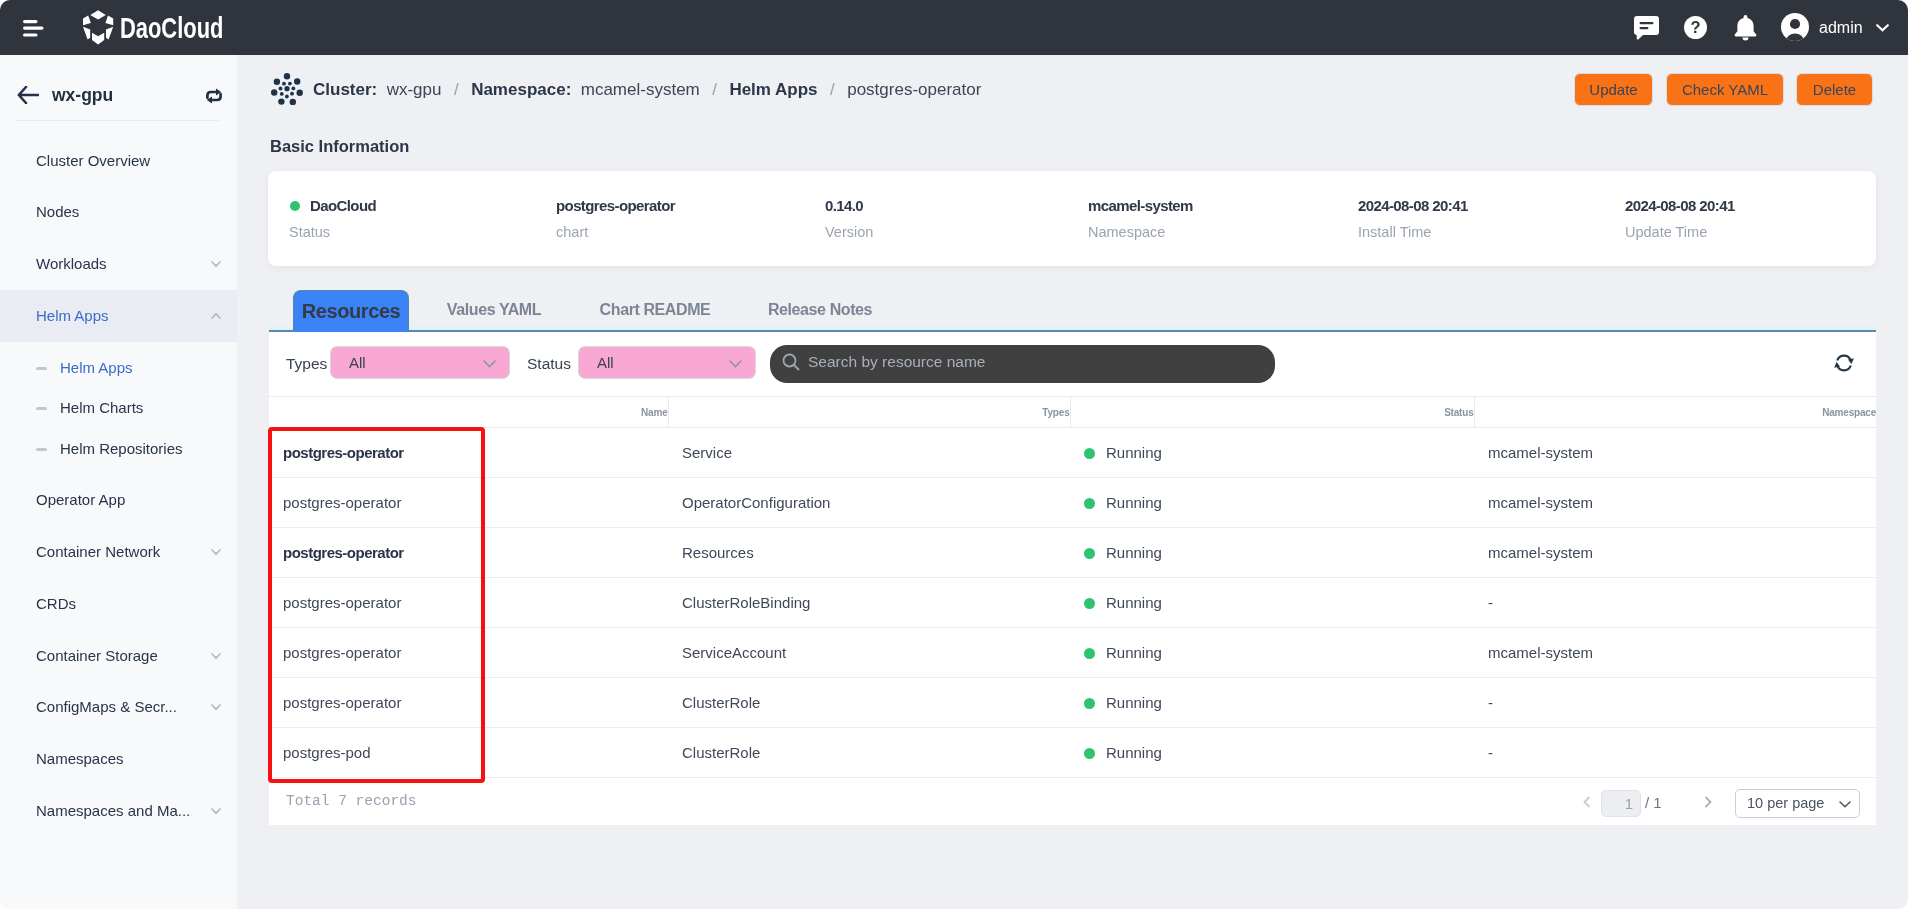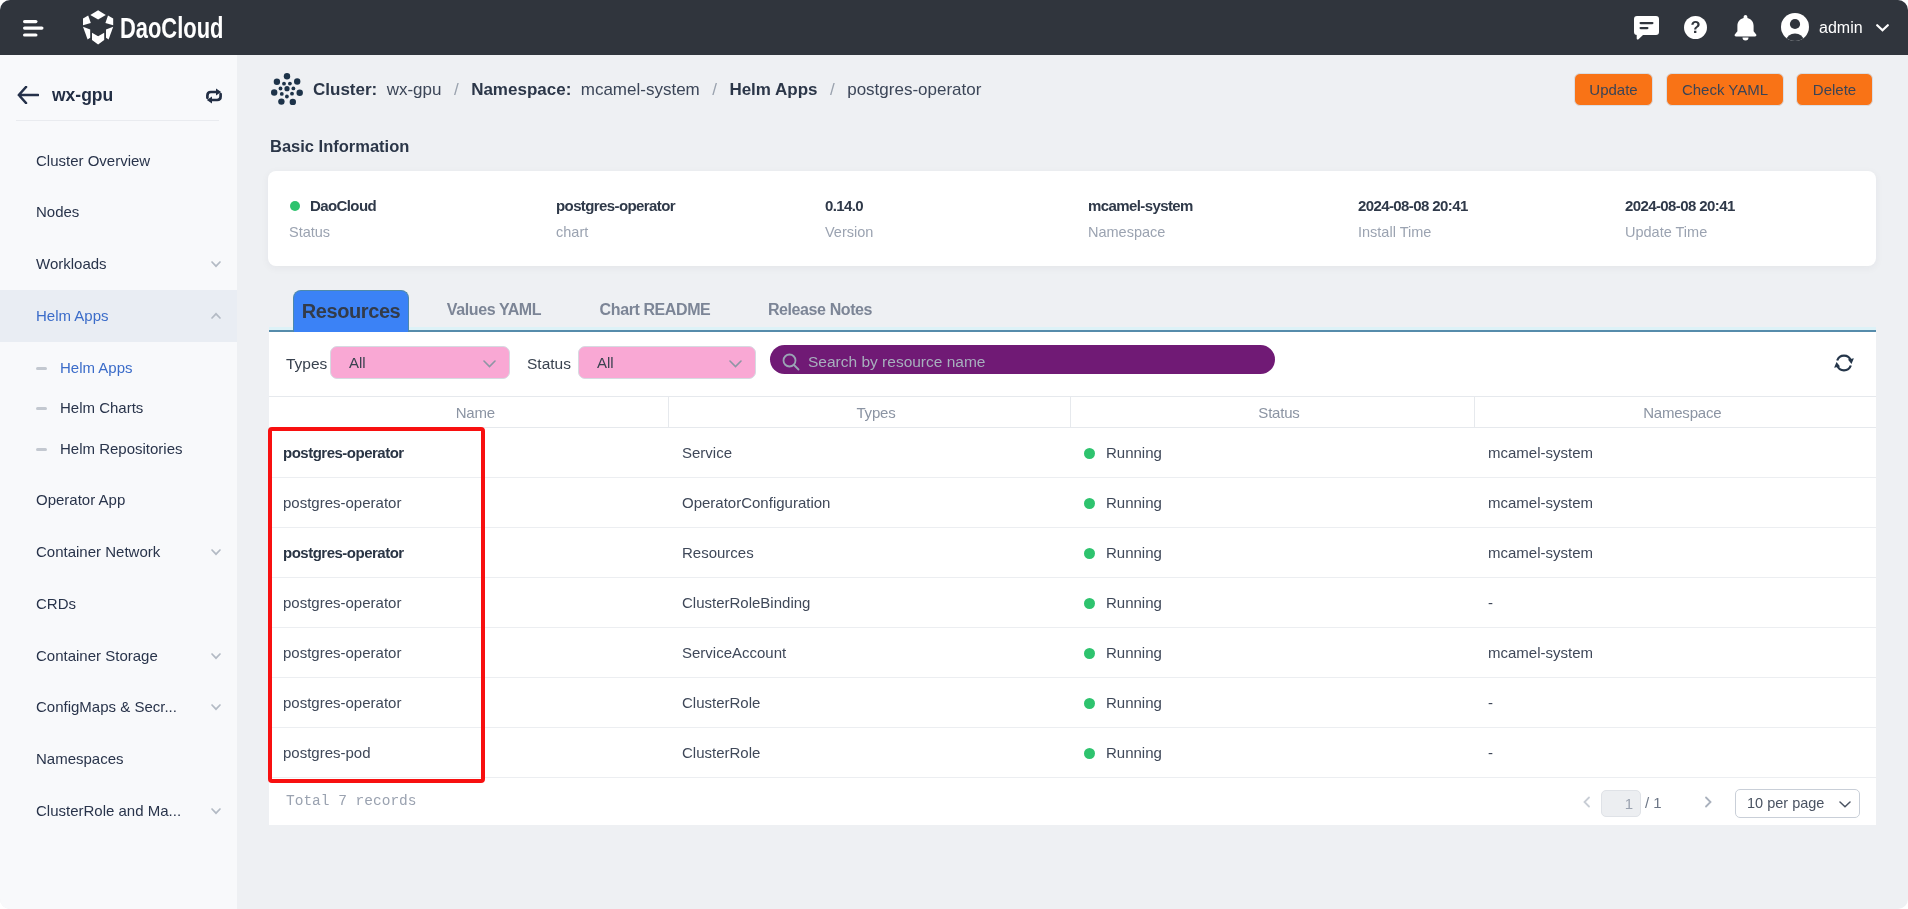--- a/index.html
+++ b/index.html
@@ -36,25 +36,25 @@
   .tabline { position:absolute; left:269px; top:330px; width:1607px; height:2px; background:#568cab; }
   .tabglow { position:absolute; left:269px; top:327px; width:1607px; height:3px; background:#ddf2f7; }
   .atab { position:absolute; left:293px; top:290px; width:116px; height:42px; background:#3b82f6; border:1.5px solid #4d89ac; border-bottom:none; border-radius:8px 8px 0 0; text-align:center; line-height:40px; font-size:20px; font-weight:700; letter-spacing:-0.4px; color:#333b49; }
   .ttab { position:absolute; top:290px; height:40px; line-height:40px; font-size:16px; font-weight:700; letter-spacing:-0.4px; color:#7c8596; transform:translateX(-50%);text-align:right; }
 
   
   .panel { position:absolute; left:269px; top:332px; width:1607px; height:493px; background:#fff; }
   .flabel { position:absolute; top:22px; height:20px; line-height:20px; font-size:15.5px; color:#39424f; }
   .fsel { position:absolute; top:14px; height:33px; background:#f9a8d4; border:1px solid #d6dae1; border-radius:7px; font-size:15px; color:#39424f; line-height:31px; }
   .fsel span { padding-left:18px; }
-  .search { position:absolute; left:501px; top:13px; width:505px; height:29px; background:#701a75; border-radius:17px; }
+  .search { position:absolute; left:501px; top:13px; width:505px; height:38px; background:#404040; border-radius:17px; }
   .search .ph { position:absolute; left:38px; top:0; height:33px; line-height:33px; font-size:15.5px; color:#a7afbd; }
 
   table.grid { position:absolute; left:0; top:64px; width:1607px; border-collapse:collapse; table-layout:fixed; }
-  table.grid th { height:31px; font-size:15px; font-weight:400; letter-spacing:-0.2px; color:#8b94a3; text-align:center; padding-left:14px; border-top:1px solid #e6e9ed; border-bottom:1px solid #e6e9ed; border-right:1px solid #e6e9ed; }
+  table.grid th { height:31px; font-size:10px; font-weight:700; letter-spacing:-0.2px; color:#8b94a3; text-align:right; padding-left:14px; border-top:1px solid #e6e9ed; border-bottom:1px solid #e6e9ed; border-right:1px solid #e6e9ed; }
   table.grid th:last-child { border-right:none; }
   table.grid td { height:50px; font-size:15px; color:#3f4859; padding-left:14px; border-bottom:1px solid #eceef1; }
   table.grid td.b { font-weight:700; letter-spacing:-0.5px; color:#2a3545; }
   .rdot { display:inline-block; width:11px; height:11px; border-radius:50%; background:#2ec36e; margin-right:11px; vertical-align:-1px; }
 
   .total { position:absolute; left:17px; top:461px; font-size:14.5px; color:#9aa2b0;font-family:Liberation Mono, monospace; }
   .pgchev { position:absolute; top:464px; width:12px; height:12px; }
   .pgbox { position:absolute; left:1332px; top:458px; width:40px; height:27px; background:#eceef1; border:1px solid #dfe2e7; border-radius:5px; text-align:right; line-height:25px; font-size:15px; color:#9aa2b0; padding-right:7px; }
   .pgof { position:absolute; left:1376px; top:462px; font-size:15px; color:#6c7686; }
   .pgsel { position:absolute; left:1466px; top:457px; width:125px; height:29px; background:#fff; border:1px solid #c9cfd8; border-radius:5px; font-size:14.5px; color:#4a5362; line-height:27px; }
@@ -137,21 +137,21 @@
     <div class="mi blue" style="top:251px">Helm Apps</div>
     <div class="mi blue" style="left:60px;top:303px">Helm Apps</div>
     <div class="mi" style="left:60px;top:343px">Helm Charts</div>
     <div class="mi" style="left:60px;top:384px">Helm Repositories</div>
     <div class="mi" style="top:435px">Operator App</div>
     <div class="mi" style="top:487px">Container Network</div>
     <div class="mi" style="top:539px">CRDs</div>
     <div class="mi" style="top:591px">Container Storage</div>
     <div class="mi" style="top:642px">ConfigMaps &amp; Secr...</div>
     <div class="mi" style="top:694px">Namespaces</div>
-    <div class="mi" style="top:746px">ClusterRole and Ma...</div>
+    <div class="mi" style="top:746px">Namespaces and Ma...</div>
     <div class="sub-dash" style="top:312px"></div>
     <div class="sub-dash" style="top:352px"></div>
     <div class="sub-dash" style="top:393px"></div>
     <svg class="chev" style="top:203px" viewBox="0 0 12 12">
         <path d="M2 4 L6 8.2 L10 4" stroke="#b3bac4" stroke-width="1.7" fill="none" stroke-linecap="round"></path>
       </svg>
     <svg class="chev" style="top:255px" viewBox="0 0 12 12">
         <path d="M2 8 L6 3.8 L10 8" stroke="#b3bac4" stroke-width="1.7" fill="none" stroke-linecap="round"></path>
       </svg>
     <svg class="chev" style="top:491px" viewBox="0 0 12 12">

